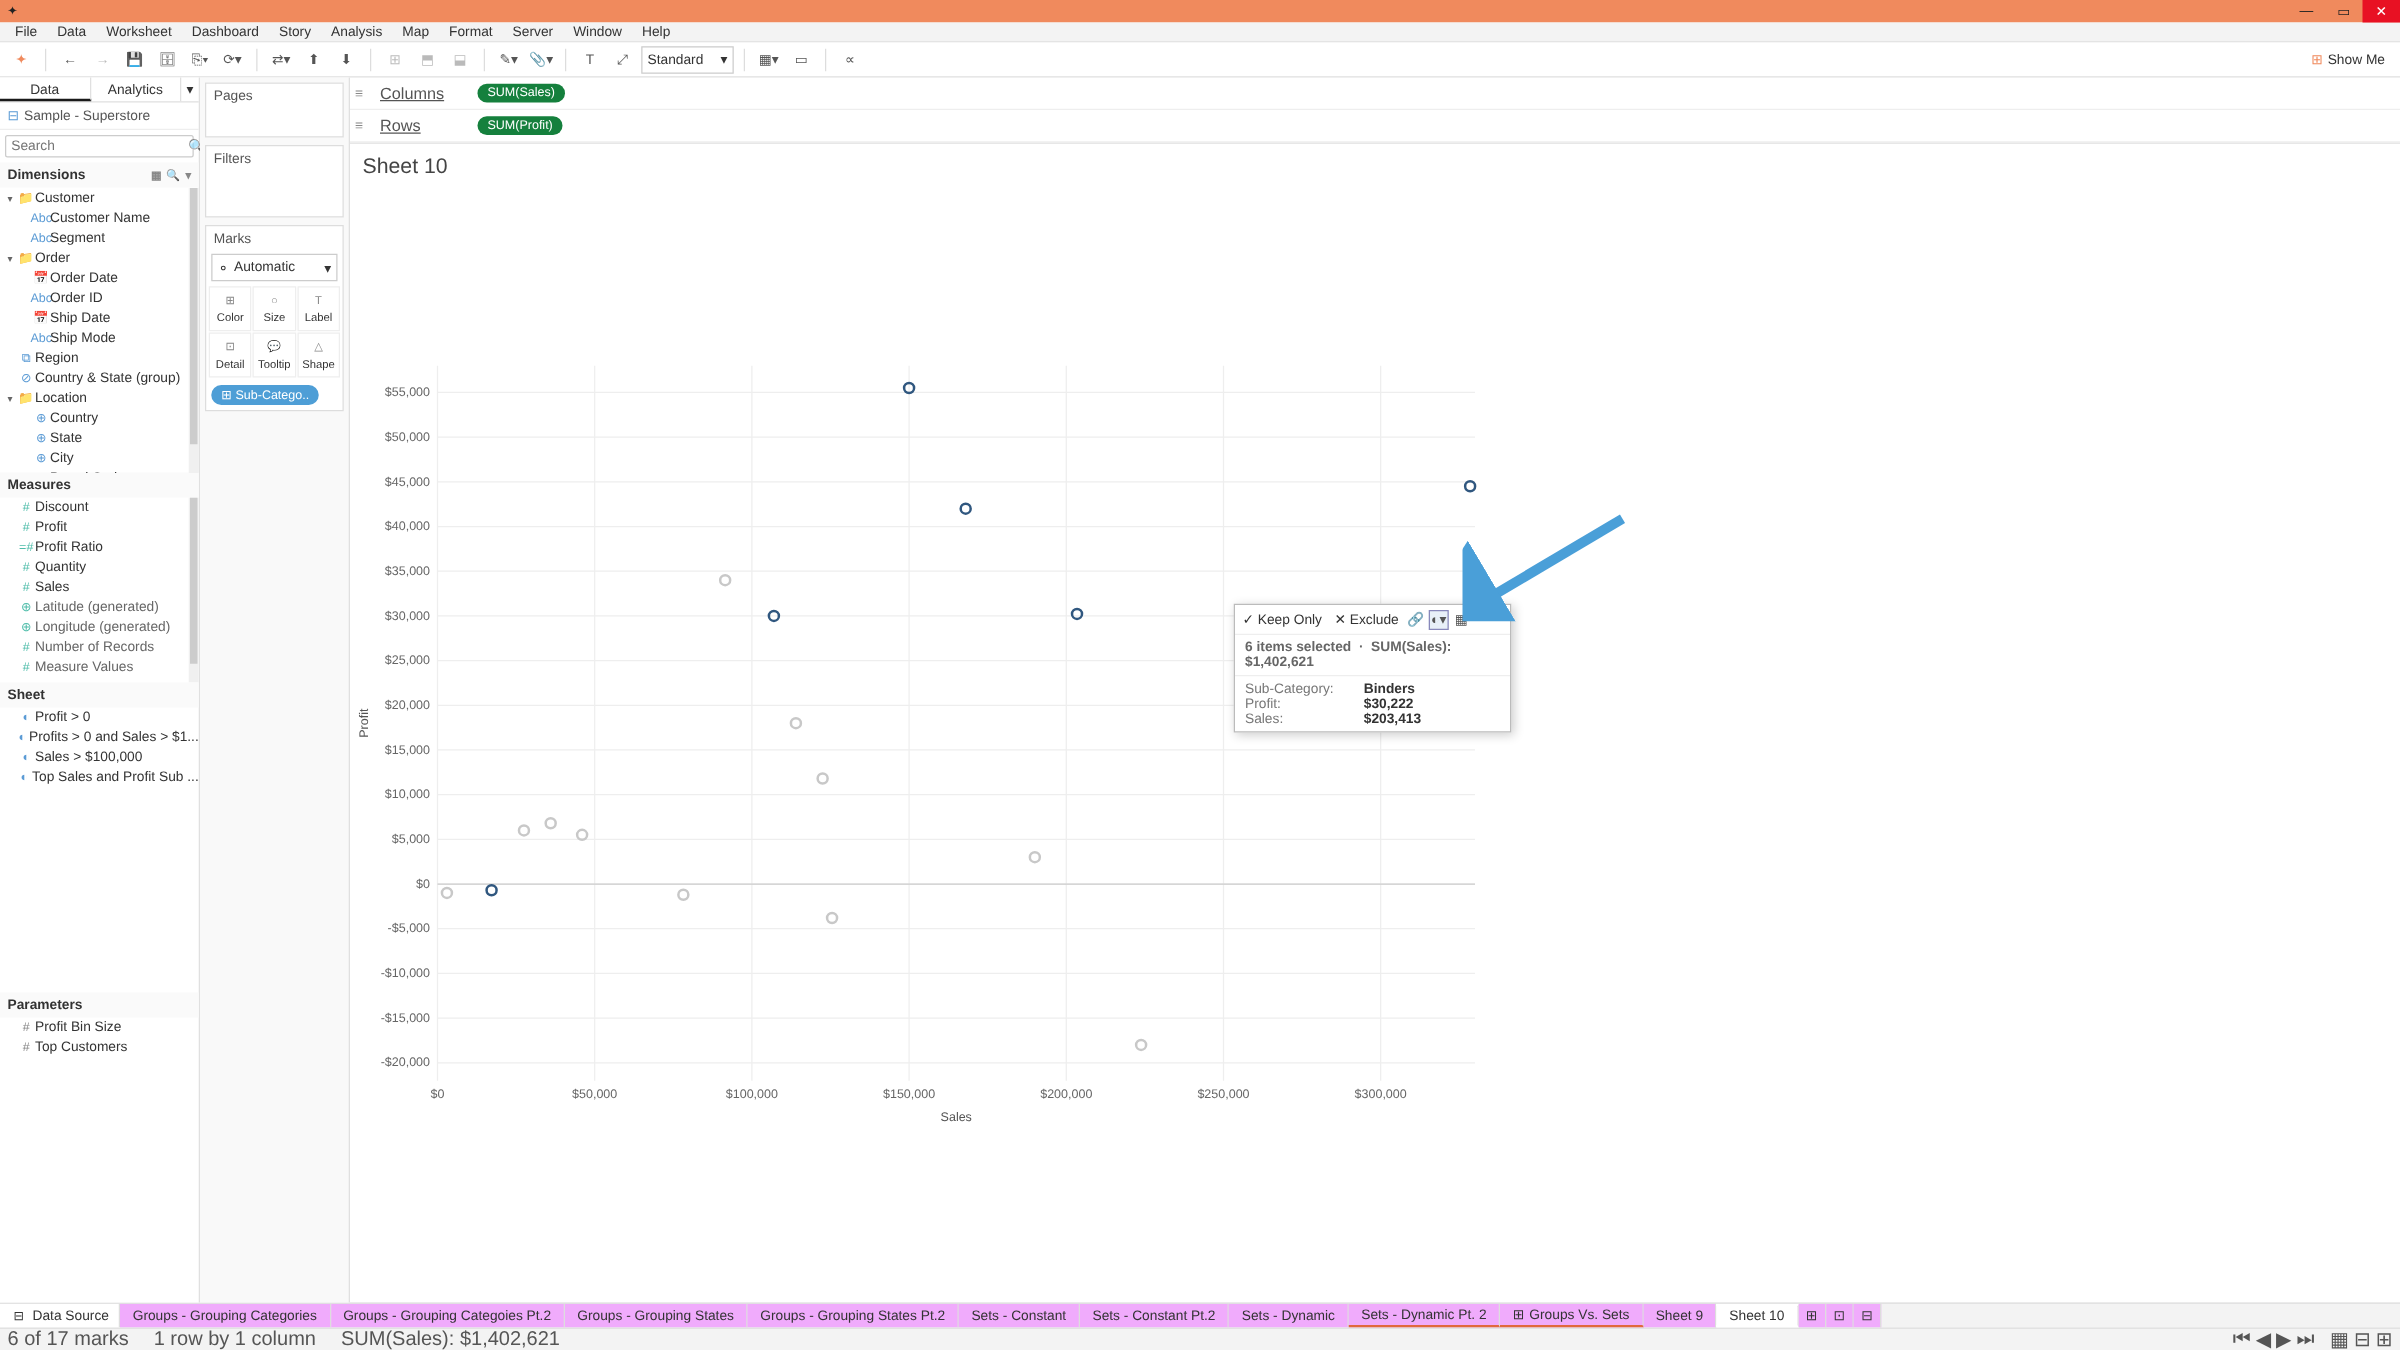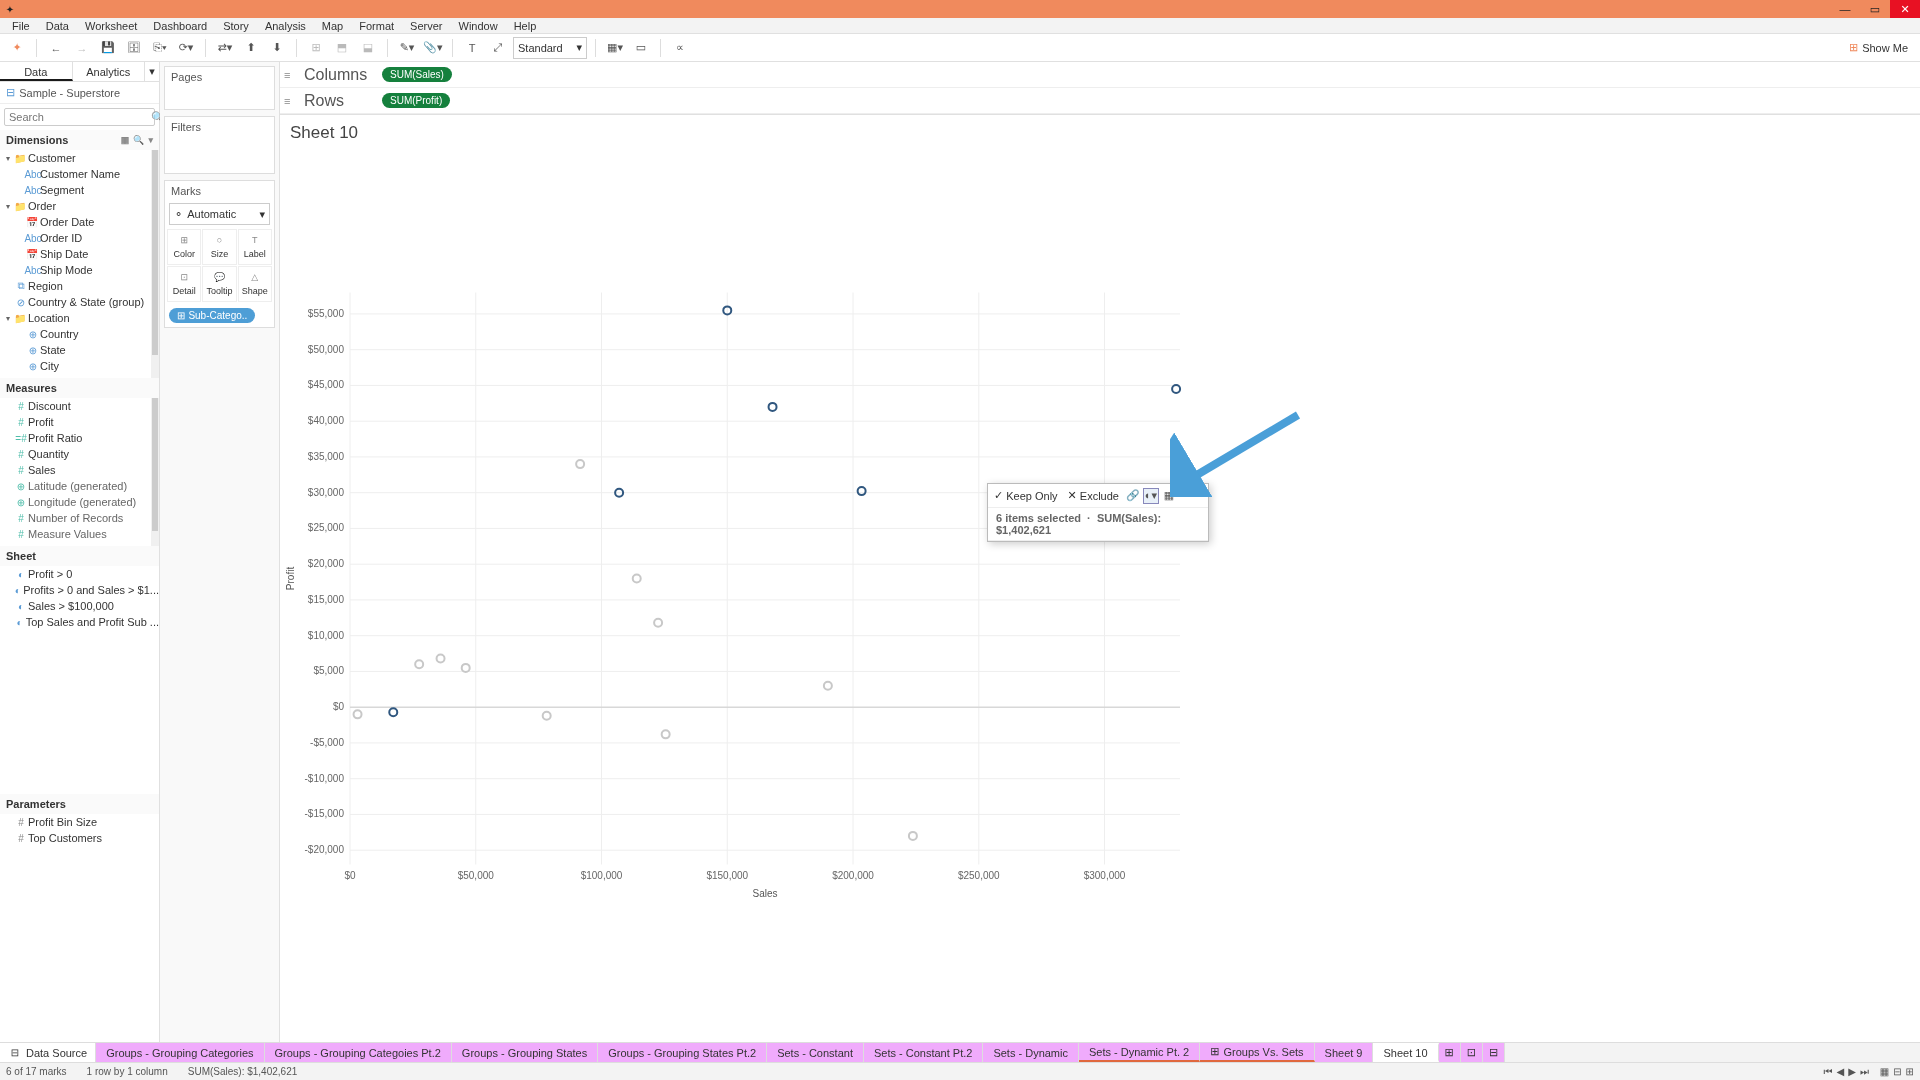--- a/index.html
+++ b/index.html
@@ -56,21 +56,21 @@
 .mark-cell { height:36px; display:flex; flex-direction:column; align-items:center; justify-content:center; font-size:9px; cursor:pointer; border:1px solid #eee;}
 .mark-cell .micon { height:14px; color:#888;}
 .pill { background:#4e9ed6; color:#fff; border-radius:10px; padding:2px 8px; font-size:10px; display:inline-flex; align-items:center; gap:3px; margin:2px;}
 .pill.green { background:#15803d;}
 
 
 .ws { flex:1; display:flex; flex-direction:column; min-width:0;}
 .shelves { border-bottom:1px solid #e0e0e0;}
 .shelf { display:flex; align-items:center; height:26px; border-bottom:1px solid #eee; padding-left:4px; gap:6px;}
 .shelf-icon { color:#888; width:14px;}
-.shelf-label { width:70px; font-size:16px; color:#555;}
+.shelf-label { width:70px; font-size:13px; color:#555;text-decoration:underline;}
 .sheet-title { font-size:17px; font-weight:300; padding:8px 10px 4px; color:#444;}
 .viz { flex:1; position:relative;}
 svg.chart { width:100%; height:100%;}
 
 
 .tooltip-pop { position:absolute; top:336px; left:707px; width:222px; background:#fff; border:1px solid #bbb; box-shadow:2px 2px 8px rgba(0,0,0,.2); font-size:11px;}
 .tooltip-pop .actions { display:flex; align-items:center; border-bottom:1px solid #eee; padding:3px 2px; gap:2px;}
 .tooltip-pop .abtn { display:flex; align-items:center; gap:3px; padding:2px 4px; cursor:pointer; font-size:11px;}
 .tooltip-pop .aicon { width:16px; height:16px; display:flex; align-items:center; justify-content:center; cursor:pointer; font-size:11px; color:#555;}
 .tooltip-pop .summary { padding:4px 8px; border-bottom:1px solid #eee; color:#666;font-weight:bold;}
@@ -84,21 +84,21 @@
 
 
 .sheet-tabs { height:20px; background:#f3f3f3; border-top:1px solid #ddd; display:flex; align-items:stretch; font-size:11px; overflow:hidden;}
 .sheet-tabs .stab { padding:0 10px; border-right:1px solid #ddd; display:flex; align-items:center; cursor:pointer; white-space:nowrap; background:#f0abfc;}
 .sheet-tabs .stab.active { background:#fff; border-top:2px solid #fff; border-bottom:2px solid #fff;}
 .sheet-tabs .stab.dash { border-bottom:2px solid #e0683e;}
 .sheet-tabs .ds-tab { background:#fff; border-right:1px solid #ddd; padding:0 8px; display:flex; align-items:center; gap:4px; cursor:pointer;}
 .sheet-tabs .ticon-sm { width:14px; text-align:center; font-size:10px;}
 
 
-.status-bar { height:18px; background:#f3f3f3; border-top:1px solid #ddd; display:flex; align-items:center; font-size:10px; color:#555; padding:0 6px; gap:20px;}
+.status-bar { height:18px; background:#f3f3f3; border-top:1px solid #ddd; display:flex; align-items:center; font-size:16px; color:#555; padding:0 6px; gap:20px;}
 .status-bar .right { margin-left:auto; display:flex; gap:4px;}
 .scrollbar-fake { width:8px; background:#f0f0f0; position:relative;}
 .scrollbar-fake .thumb { position:absolute; left:1px; right:1px; background:#ccc; border-radius:0;}
 </style>
 </head>
 <body>
 
 <div class="title-bar">
   <div class="left">
       <span style="font-size:10px">✦</span>
@@ -513,20 +513,34 @@
             </div>
           <div class="aicon">🔗</div>
           <div class="aicon" style="background:#e8f0f8; border:1px solid #88b;">◐▾</div>
           <div class="aicon">▦</div>
         </div>
         <div class="summary">
           <b>6</b><span> items selected</span>
           &nbsp;·&nbsp;
           <span>SUM(Sales): </span><b>$1,402,621</b>
         </div>
+        <div class="details" id="tooltip-details">
+            <div class="drow">
+              <span class="dk">Sub-Category:</span>
+              <span class="dv">Binders</span>
+            </div>
+            <div class="drow">
+              <span class="dk">Profit:</span>
+              <span class="dv">$30,222</span>
+            </div>
+            <div class="drow">
+              <span class="dk">Sales:</span>
+              <span class="dv">$203,413</span>
+            </div>
+          </div>
       </div>
 
       
       <svg class="arrow-ann" width="140" height="90">
         <defs>
             <marker id="ah" markerWidth="12" markerHeight="12" refX="2" refY="6" orient="auto">
               <path d="M0,0 L12,6 L0,12 Z" fill="#4a9fd8"></path>
             </marker>
           </defs>
         <line x1="128" y1="8" x2="15" y2="75" stroke="#4a9fd8" stroke-width="8" marker-end="url(#ah)"></line>

